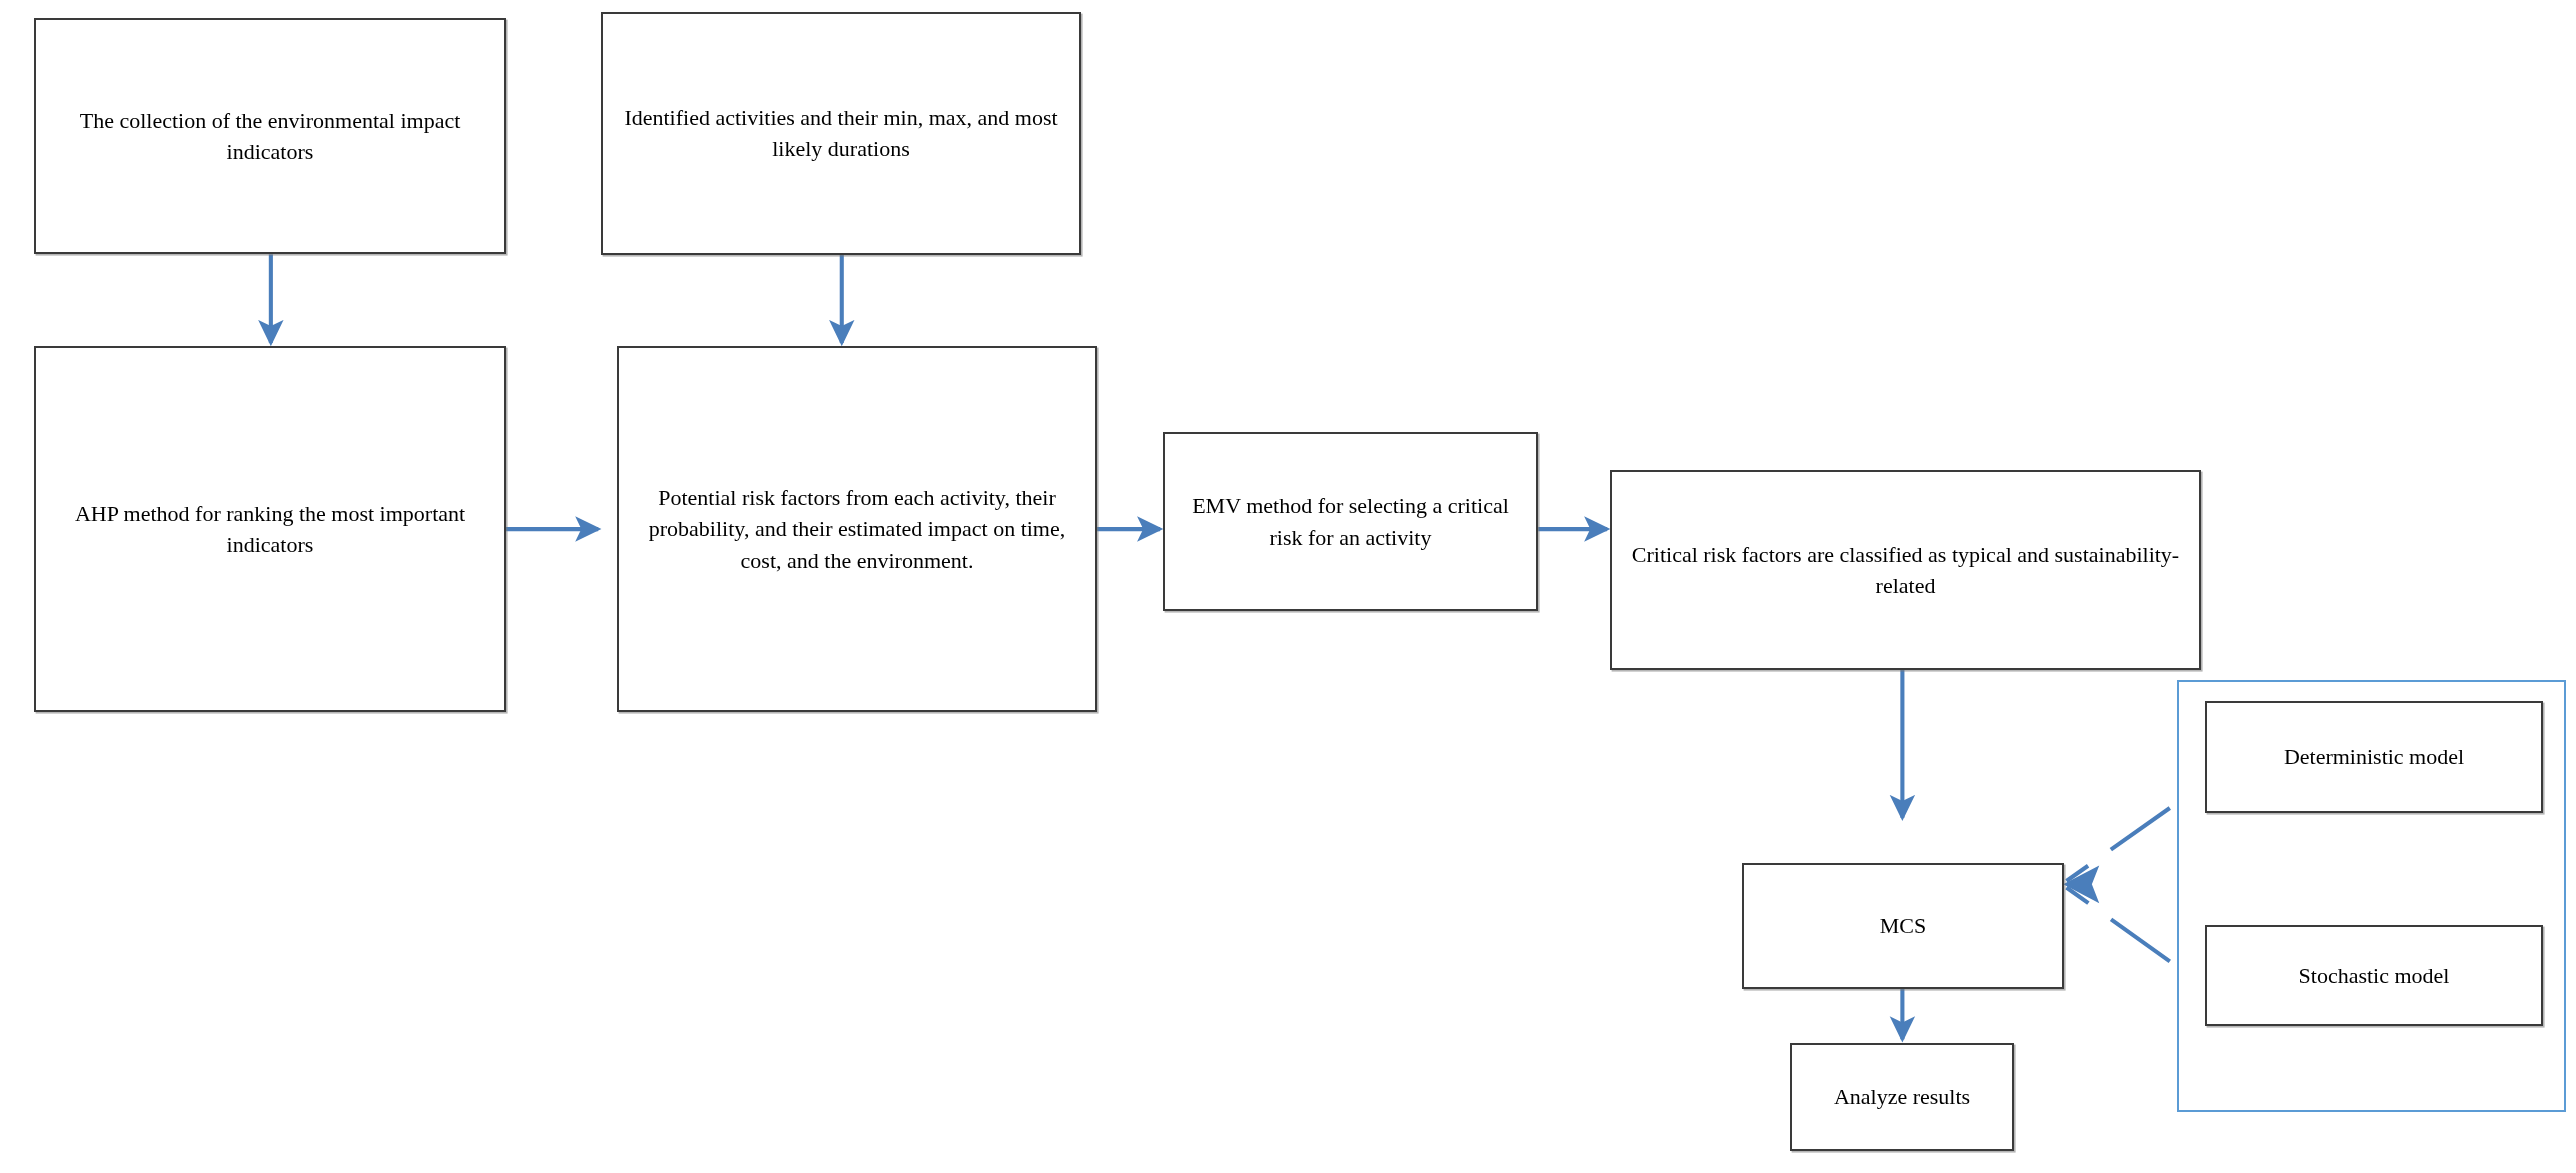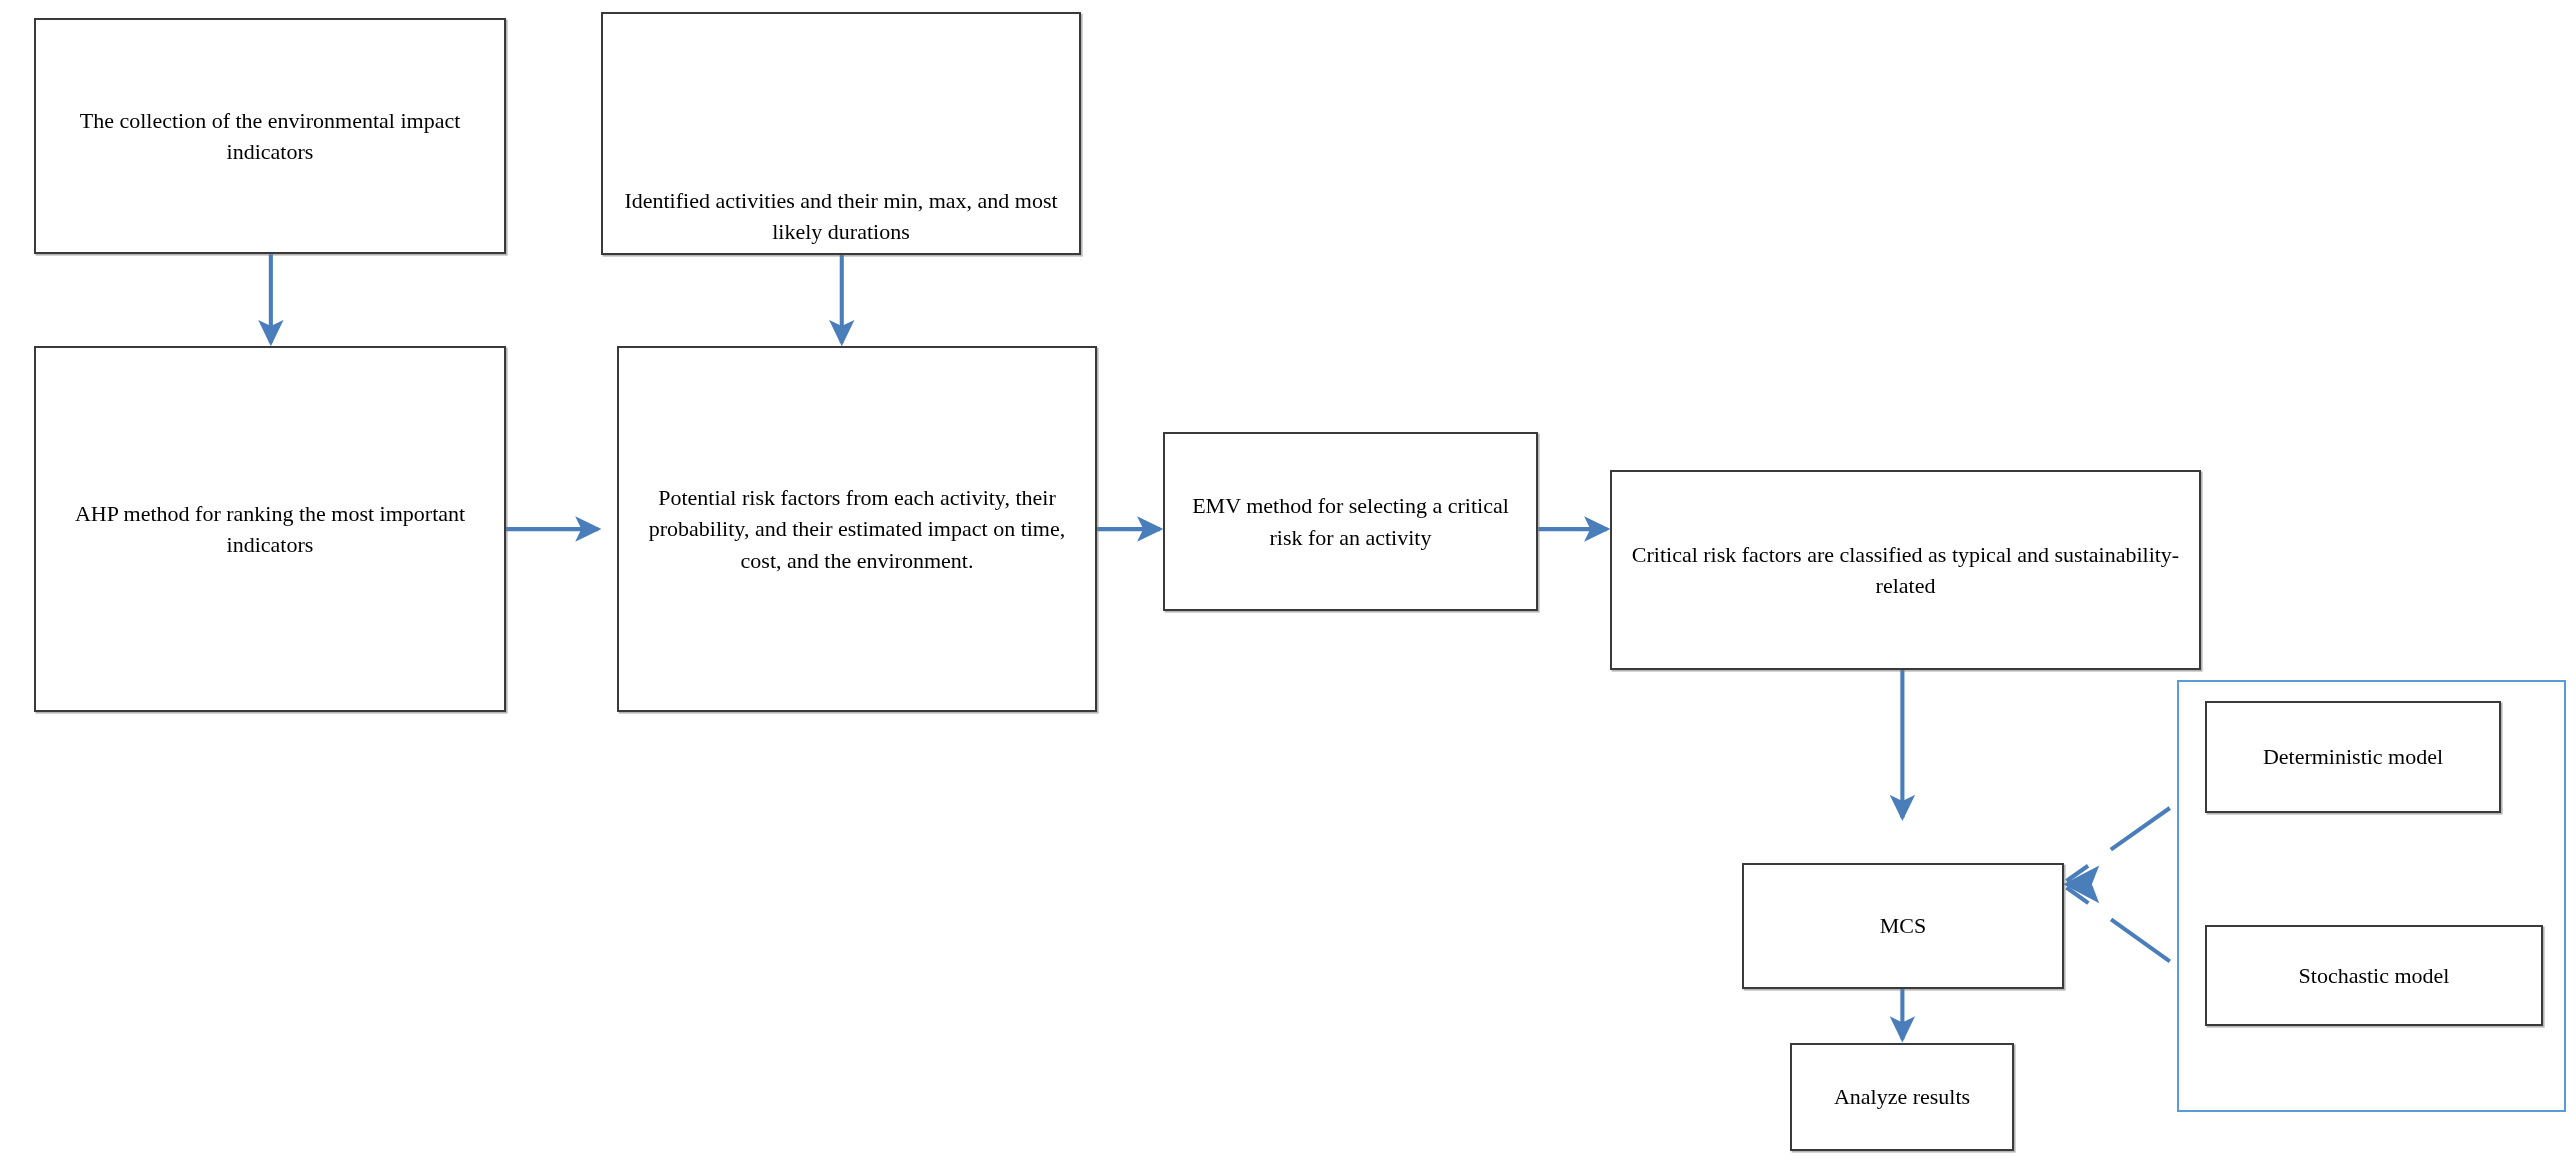--- a/index.html
+++ b/index.html
@@ -77,21 +77,21 @@
 
     <line x1="2645" y1="985" x2="2519" y2="1074" stroke="#4a7ebb" stroke-width="5" stroke-dasharray="88 34"></line>
     <line x1="2645" y1="1172" x2="2519" y2="1082" stroke="#4a7ebb" stroke-width="5" stroke-dasharray="88 34"></line>
     <path d="M2515,1078 L2559,1055 L2550,1078 L2559,1101 Z" fill="#4a7ebb"></path>
   </svg>
 
   <div class="node" style="left:34px; top:18px; width:472px; height:236px;">
     <span>The collection of the environmental impact indicators</span>
   </div>
 
-  <div class="node" style="left:601px; top:11.5px; width:480px; height:243px;align-items:flex-end;">
+  <div class="node" style="left:601px; top:11.5px; width:480px; height:243px;">
     <span>Identified activities and their min, max, and most likely durations</span>
   </div>
 
   <div class="node" style="left:34px; top:346px; width:472px; height:366px;">
     <span>AHP method for ranking the most important indicators</span>
   </div>
 
   <div class="node" style="left:601px; top:346px; width:480px; height:366px;margin-left:16px;">
     <span>Potential risk factors from each activity, their probability, and their estimated impact on time, cost, and the environment.</span>
   </div>
@@ -107,21 +107,21 @@
   <div class="node" style="left:1742px; top:863px; width:322px; height:126px;">
     <span>MCS</span>
   </div>
 
   <div class="node" style="left:1790px; top:1043px; width:224px; height:108px;">
     <span>Analyze results</span>
   </div>
 
   <div class="group-box" style="left:2177px; top:680px; width:389px; height:432px;"></div>
 
-  <div class="node" style="left:2205px; top:701px; width:296px; height:112px;justify-content:center;">
+  <div class="node" style="left:2205px; top:701px; width:338px; height:112px;justify-content:center;">
     <span>Deterministic model</span>
   </div>
 
   <div class="node" style="left:2205px; top:925px; width:338px; height:101px;">
     <span>Stochastic model</span>
   </div>
 
 </div>
 
 

